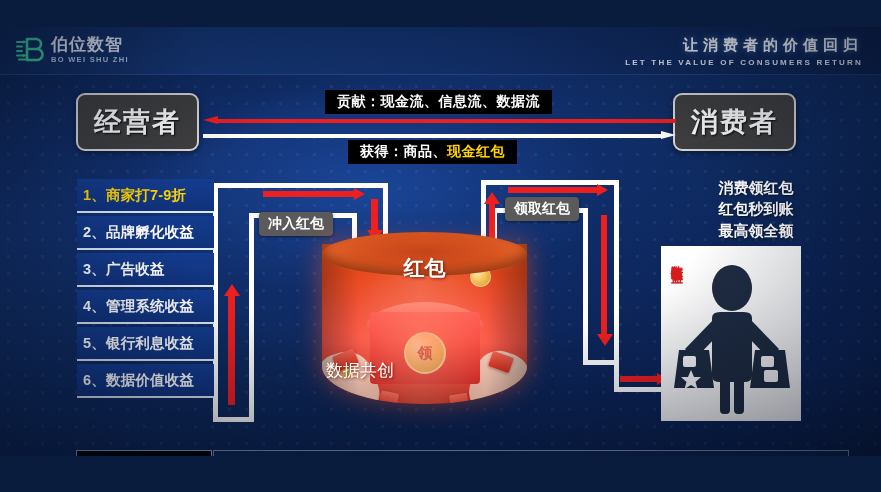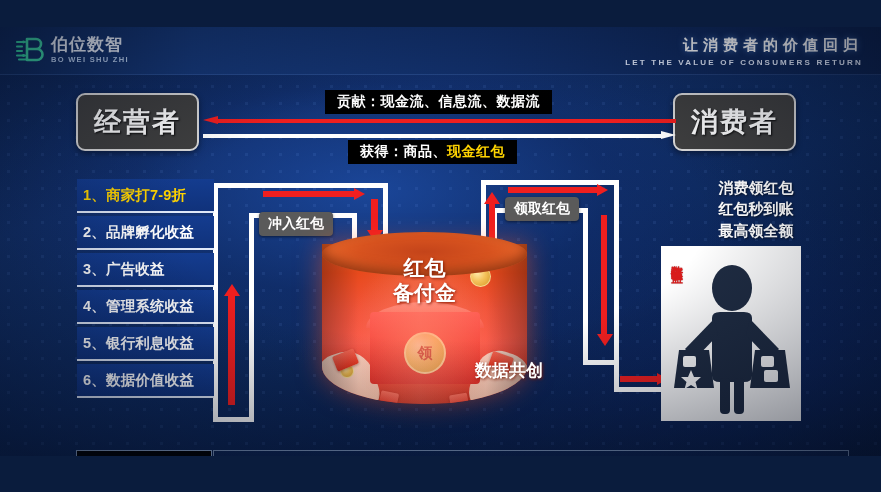--- a/index.html
+++ b/index.html
@@ -171,22 +171,22 @@
   }
   #hand-l { left:-4px; top:108px; transform:rotate(-18deg); }
   #hand-r { left:150px; top:108px; transform:rotate(18deg); }
 
   #cyl-title {
     position:absolute; left:0; top:24px; width:205px; text-align:center;
     color:#fff; font-size:21px; font-weight:bold; line-height:1.18;
     text-shadow:1px 1px 3px rgba(120,20,0,.85); z-index:6;
   }
   #cyl-sub {
-    position:absolute; left:16px; top:128px; width:205px; text-align:right;
-    color:#fff; font-size:17px; font-weight:bold; line-height:1.25;
+    position:absolute; left:4px; top:128px; width:205px; text-align:left;
+    color:#fff; font-size:17px; font-weight:normal; line-height:1.25;
     text-shadow:1px 1px 3px rgba(120,20,0,.9); z-index:6;
   }
 
   
   #consumer-note {
     position:absolute; left:681px; top:150px; width:150px;
     color:#ffffff; font-size:15px; font-weight:bold; line-height:1.42;
     text-align:center; text-shadow:1px 1px 2px rgba(0,0,0,.6);
   }
   #shopper-card {
@@ -335,21 +335,20 @@
       <div class="coin" style="left:148px;top:22px;width:21px;height:21px;"></div>
       <div class="coin" style="left:18px;top:120px;width:14px;height:14px;"></div>
       <div class="packet" style="left:12px;top:108px;width:23px;height:16px;transform:rotate(-22deg);"></div>
       <div class="packet" style="left:168px;top:110px;width:22px;height:16px;transform:rotate(20deg);"></div>
       <div class="packet" style="left:58px;top:148px;width:18px;height:13px;transform:rotate(12deg);"></div>
       <div class="packet" style="left:128px;top:150px;width:18px;height:13px;transform:rotate(-10deg);"></div>
     </div>
     <div id="cyl-top"></div>
     <div id="cyl-title">
       <div>红包</div>
-      <div>备付金</div>
     </div>
     <div id="cyl-sub">
       <div>数据共创</div>
     </div>
   </div>
 
   <div id="consumer-note">
     <div>消费领红包</div>
     <div>红包秒到账</div>
     <div>最高领全额</div>

